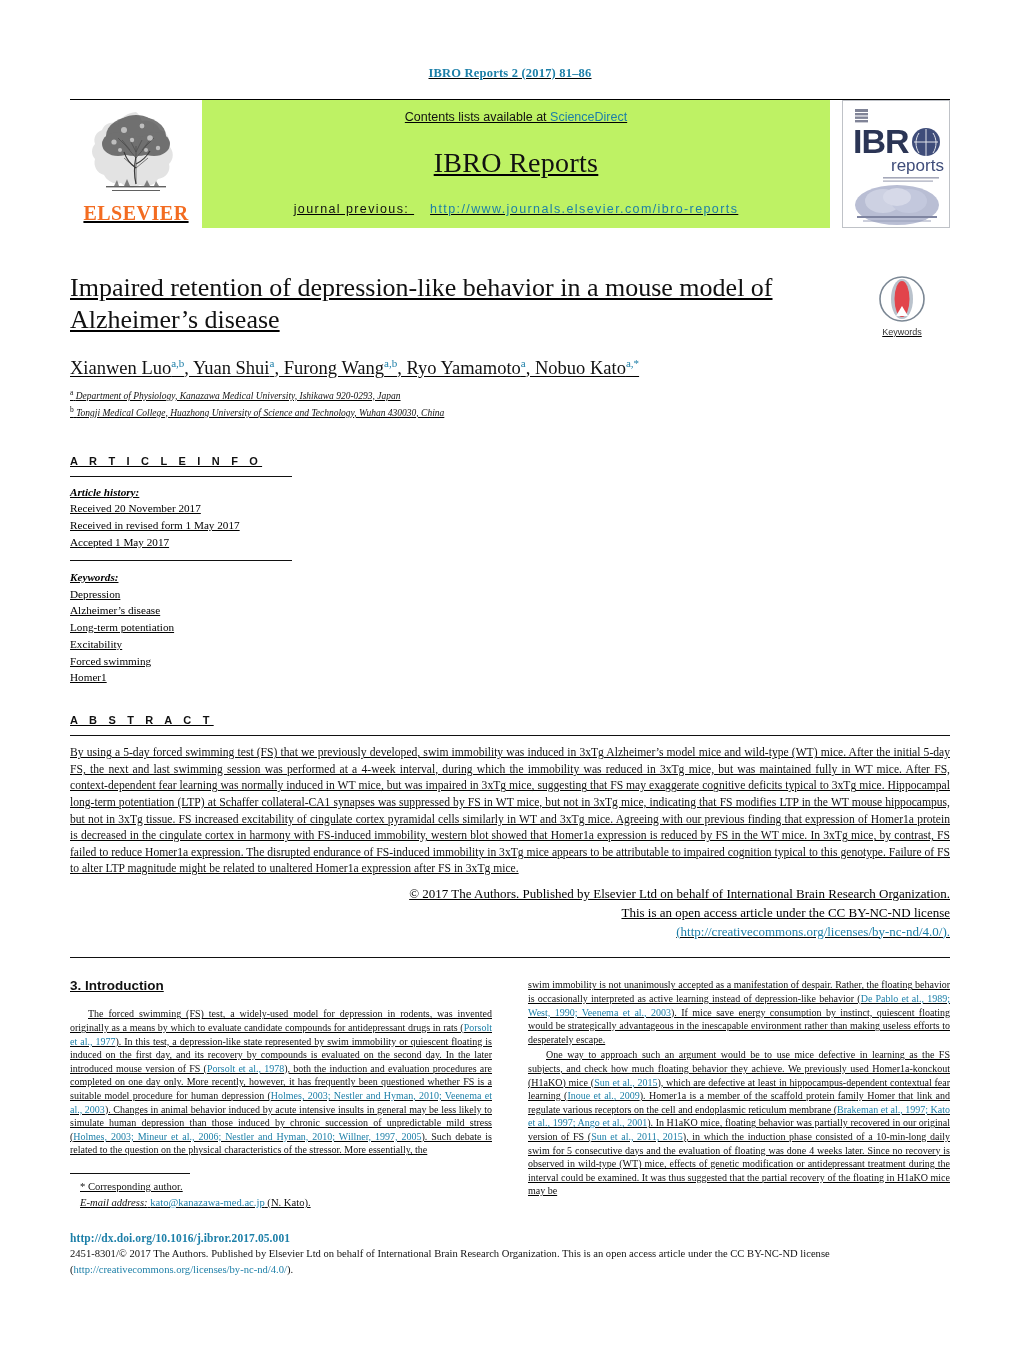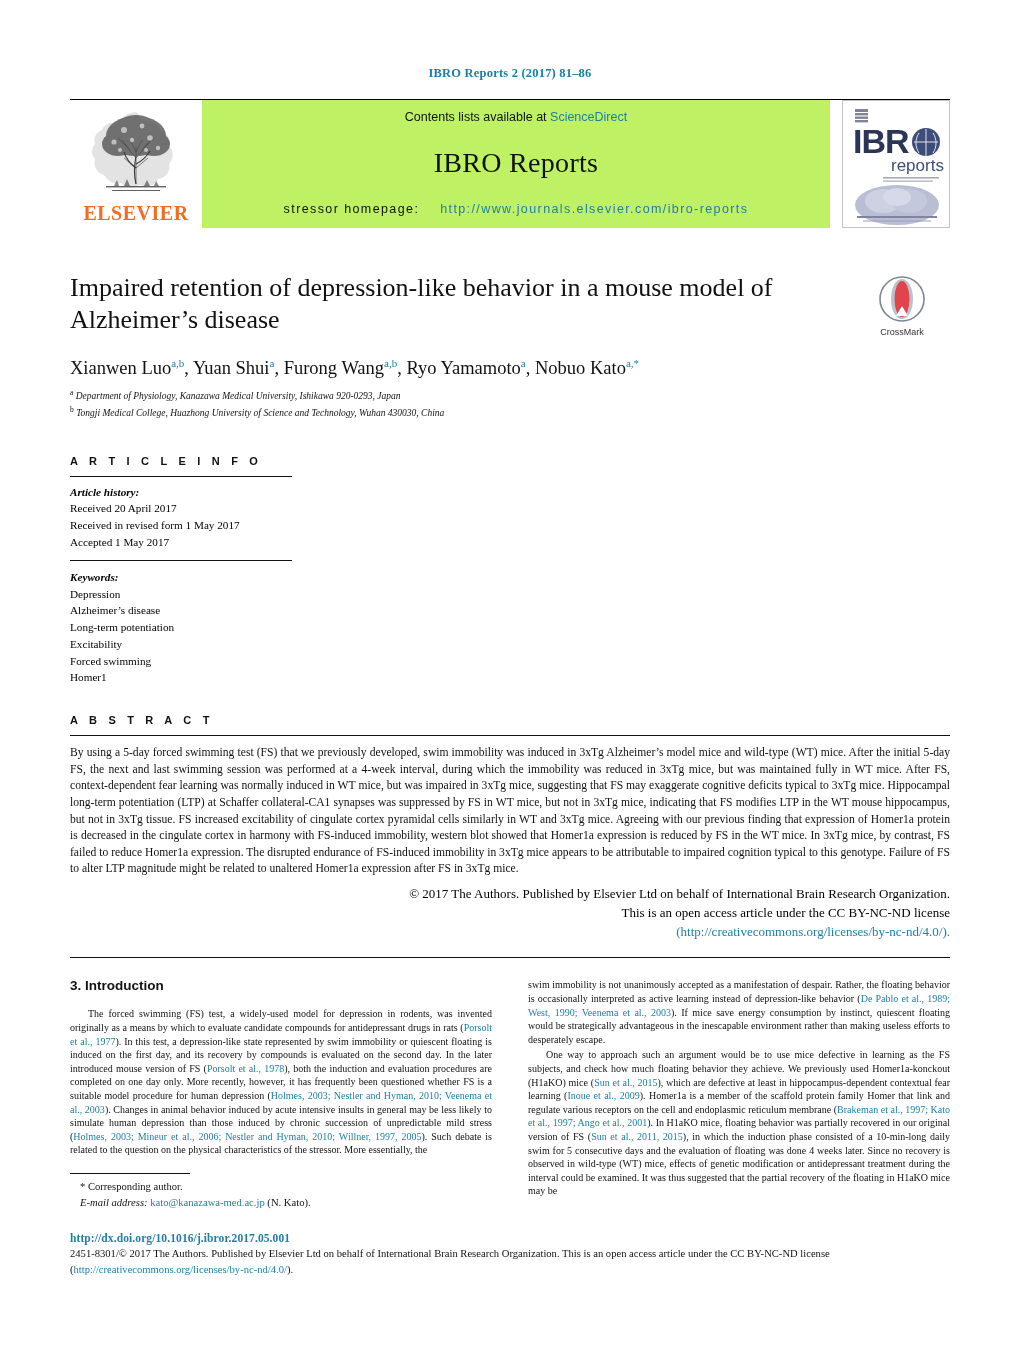--- a/index.html
+++ b/index.html
@@ -14,20 +14,21 @@
     height: 1351px;
     position: relative;
     overflow: hidden;
   }
   .page {
     width: 1020px;
     height: 1351px;
     position: relative;
     box-sizing: border-box;
     padding: 0 70px;
+    text-decoration: underline;
   }
   a, .link {
     color: #1c7fa8;
     text-decoration: none;
   }
   
   .running-head {
     text-align: center;
     color: #1c7fa8;
     font-family: "Liberation Serif", serif;
@@ -296,21 +297,21 @@
       </svg>
       <div class="elsevier-word">ELSEVIER</div>
     </div>
 
     <div class="journal-band">
       <div class="contents-line">
         <span>Contents lists available at </span><span class="sd">ScienceDirect</span>
       </div>
       <div class="journal-name">IBRO Reports</div>
       <div class="homepage-line">
-        <span>stressor homepage: </span><span class="url">http://www.journals.elsevier.com/ibro-reports</span>
+        <span>journal previous: </span><span class="url">http://www.journals.elsevier.com/ibro-reports</span>
       </div>
     </div>
 
     <div class="ibro-logo-box">
       <svg width="106" height="126" viewBox="0 0 106 126">
         <rect x="0" y="0" width="106" height="126" fill="#ffffff"></rect>
         <g fill="#6a6f86" opacity="0.85">
           <rect x="12" y="8" width="13" height="3"></rect>
           <rect x="12" y="12" width="13" height="2.4"></rect>
           <rect x="12" y="15.5" width="13" height="2.4"></rect>
@@ -352,32 +353,32 @@
         <sup>b</sup> <span>Tongji Medical College, Huazhong University of Science and Technology, Wuhan 430030, China</span>
       </div>
     </div>
     <div class="crossmark">
       <svg width="46" height="46" viewBox="0 0 46 46">
         <circle cx="23" cy="23" r="22" fill="#ffffff" stroke="#7b8794" stroke-width="1.6"></circle>
         <ellipse cx="23" cy="23" rx="11" ry="20" fill="#b9c2cc"></ellipse>
         <ellipse cx="23" cy="23" rx="7.5" ry="18" fill="#e2444b"></ellipse>
         <path d="M23 30 L17 40 L29 40 Z" fill="#ffffff"></path>
       </svg>
-      <div class="cm-label">CrossMark</div>
+      <div class="cm-label">Keywords</div>
     </div>
   </div>
 
   <div class="info-abstract">
 
     <div class="col-info">
       <div class="sec-head">A R T I C L E    I N F O</div>
       <div class="rule-thin"></div>
       <div class="info-block">
         <div class="ital">Article history:</div>
-        <div>Received 20 April 2017</div>
+        <div>Received 20 November 2017</div>
         <div>Received in revised form 1 May 2017</div>
         <div>Accepted 1 May 2017</div>
       </div>
       <div class="rule-med"></div>
       <div class="kw-block">
         <div class="ital" style="font-style:italic;font-weight:bold">Keywords:</div>
         <div>Depression</div>
         <div>Alzheimer’s disease</div>
         <div>Long-term potentiation</div>
         <div>Excitability</div>

